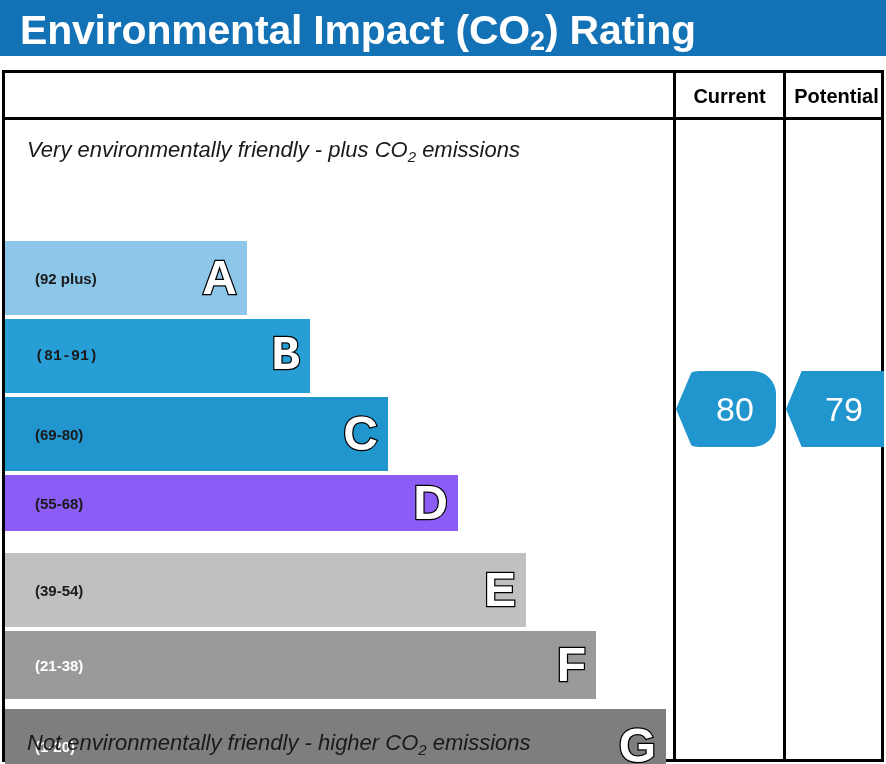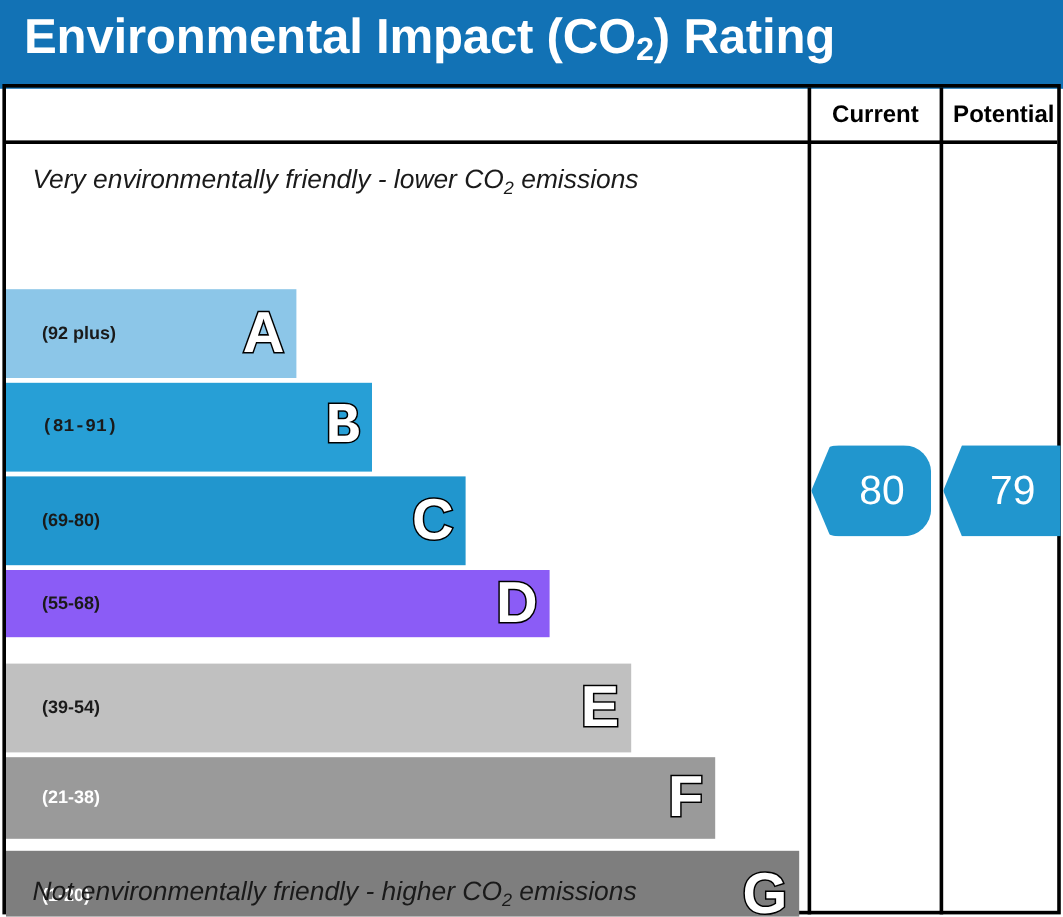--- a/index.html
+++ b/index.html
@@ -18,21 +18,21 @@
     background: #ffffff;
     overflow: hidden;
   }
 
   
   .title-bar {
     position: absolute;
     left: 0;
     top: 0;
     width: 886px;
-    height: 74px;
+    height: 56px;
     background: #1272b5;
     box-sizing: border-box;
   }
   .title-text {
     position: absolute;
     left: 20px;
     top: 7px;
     font-size: 41px;
     font-weight: bold;
     color: #ffffff;
@@ -175,21 +175,21 @@
 
   <div class="table-frame">
 
     <div class="hline-head"></div>
     <div class="vline v1"></div>
     <div class="vline v2"></div>
 
     <div class="col-head potential">Potential</div>
     <div class="col-head current">Current</div>
 
-    <div class="caption top"><span>Very environmentally friendly - lower CO</span><span class="sub">2</span><span> emissions</span></div>
+    <div class="caption top"><span>Very environmentally friendly - plus CO</span><span class="sub">2</span><span> emissions</span></div>
 
     <div class="bands" id="bands-container">
         <div class="band" style="top: 168px; width: 242px; height: 74px; background: rgb(140, 198, 232);">
           <div class="band-range" style="color: rgb(26, 26, 26);">(92 plus)</div>
           <div class="band-letter">A</div>
         </div>
         <div class="band" style="top: 246px; width: 305px; height: 74px; background: rgb(39, 159, 214); font-family: Liberation Mono, monospace;">
           <div class="band-range" style="color: rgb(26, 26, 26);">(81-91)</div>
           <div class="band-letter">B</div>
         </div>

